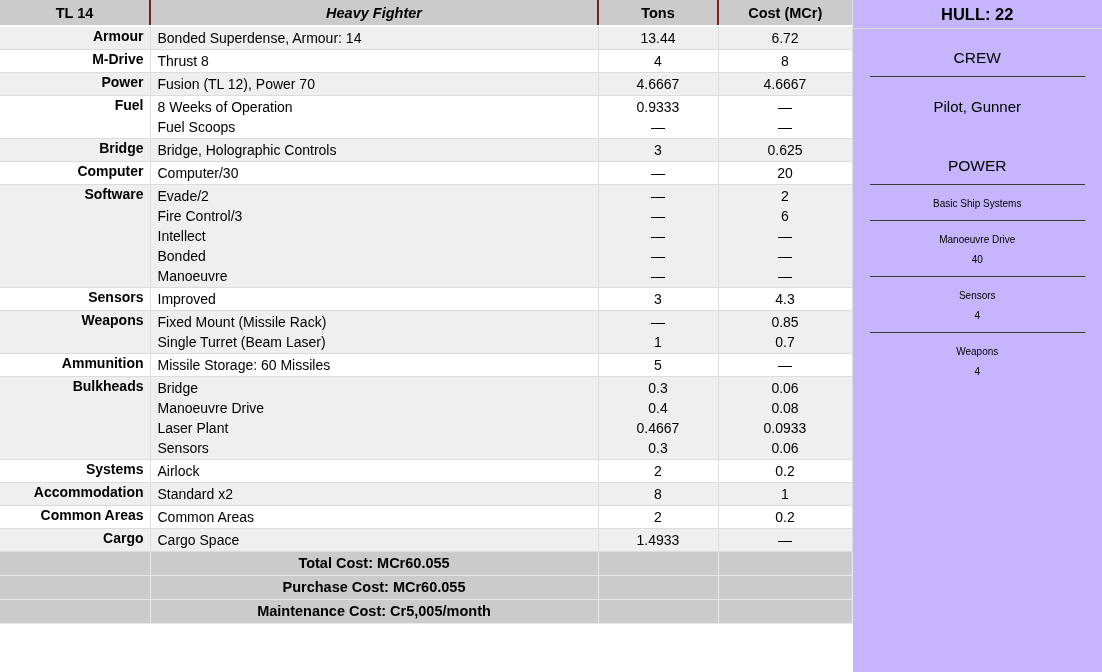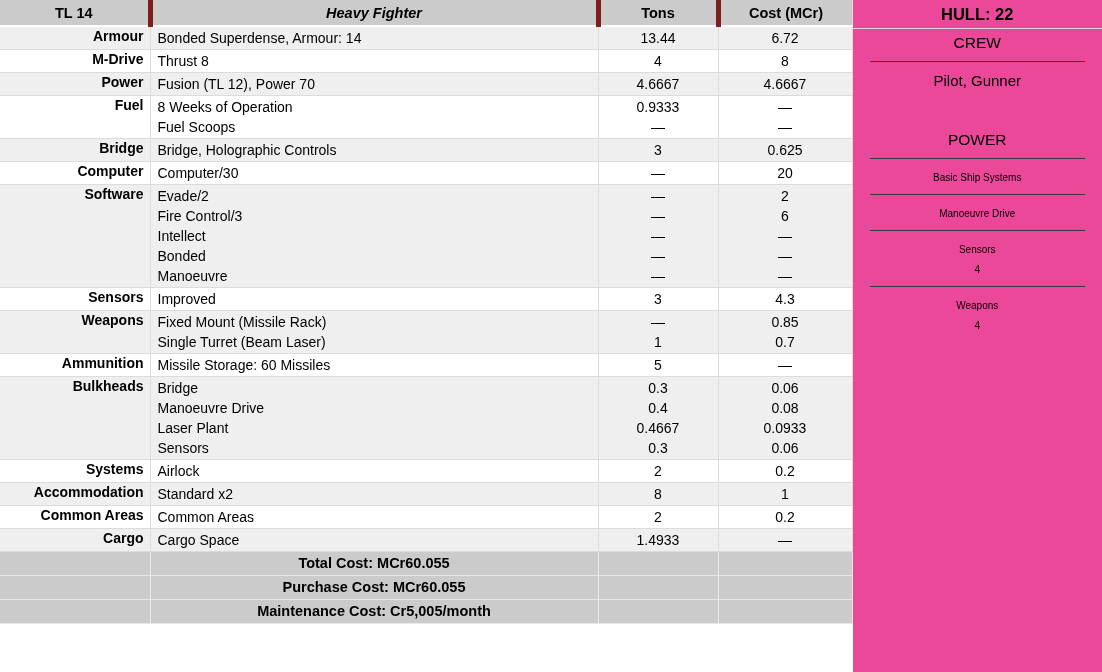--- a/index.html
+++ b/index.html
@@ -8,46 +8,46 @@
     width: 1102px; height: 672px; overflow: hidden;
     display: flex; align-items: flex-start;
     font-family: "Liberation Sans", sans-serif; color: #000;
     --header-bg: #cbcbcb; --alt-bg: #efefef; --border: #dcdcdc; --divider: #3a3a3a;
   }
   table.spec { border-collapse: collapse; table-layout: fixed; width: 852px; border-right: 1px solid var(--border); }
   col.c0 { width: 150px; } col.c1 { width: 448px; } col.c2 { width: 120px; } col.c3 { width: 134px; }
   th {
     background: var(--header-bg); font-weight: bold; font-size: 14.5px;
     height: 26px; text-align: center; vertical-align: middle;
-    border-left: 5px solid #7f1d1d; border-bottom: 2px solid #fff;
+    border-left: 2px solid #7f1d1d; border-bottom: 2px solid #fff;
   }
   th:first-child { border-left: none; }
   th.ship-name { font-style: italic; }
   td {
     border: 1px solid var(--border); vertical-align: top;
     padding: 1px 0; font-size: 14px; background: #fff;
   }
   td:first-child { border-left: none; }
   .line { line-height: 20px; white-space: nowrap; }
   td.label { text-align: right; font-weight: bold; padding-right: 6px; }
   td.desc .line { padding-left: 7px; text-align: left; }
   td.tons .line, td.cost .line { text-align: center; }
   tr.alt td { background: var(--alt-bg); }
   tr.total td { background: var(--header-bg); border-color: #e9e9e9; height: 24px; }
   tr.total td.totals-text { font-weight: bold; text-align: center; line-height: 21px; font-size: 14.5px; }
   
-  .sidebar { width: 250px; height: 672px; text-align: center; background: #ec4899; }
+  .sidebar { width: 250px; height: 672px; text-align: center; background: #c4b5fd; }
   .hull-title {
     font-size: 16.5px; font-weight: bold; height: 29px; padding-top: 5px;
     border-bottom: 1px solid #d9d9d9;
   }
-  .side-heading { font-size: 15.5px; line-height: 20px; margin-top: 4px; }
+  .side-heading { font-size: 15.5px; line-height: 20px; margin-top: 19px; }
   .side-heading.power { margin-top: 39px; }
   hr.rule { border: none; border-top: 1px solid var(--divider); margin: 8px 17px 0 17px; height: 0; }
-  .crew-text { margin-top: 9px; font-size: 15px; line-height: 20px; }
+  .crew-text { margin-top: 20px; font-size: 15px; line-height: 20px; }
   .power-item { padding-top: 9px; font-size: 10px; }
   .power-item .line { line-height: 20px; }
   #power-items hr.rule { margin-top: 6px; }
 </style>
 </head>
 <body style="--header-bg: #cbcbcb; --alt-bg: #efefef; --border: #dcdcdc; --divider: #3a3a3a;">
 
 <table class="spec">
   <colgroup>
       <col class="c0">
@@ -301,20 +301,21 @@
 
   <div class="side-heading power">POWER</div>
   <hr class="rule">
   <div id="power-items">
       <div class="power-item">
         <div class="line">Basic Ship Systems</div>
       </div>
       <hr class="rule">
       <div class="power-item">
         <div class="line">Manoeuvre Drive</div>
+        <div class="line">40</div>
       </div>
       <hr class="rule">
       <div class="power-item">
         <div class="line">Sensors</div>
         <div class="line">4</div>
       </div>
       <hr class="rule">
       <div class="power-item">
         <div class="line">Weapons</div>
         <div class="line">4</div>

